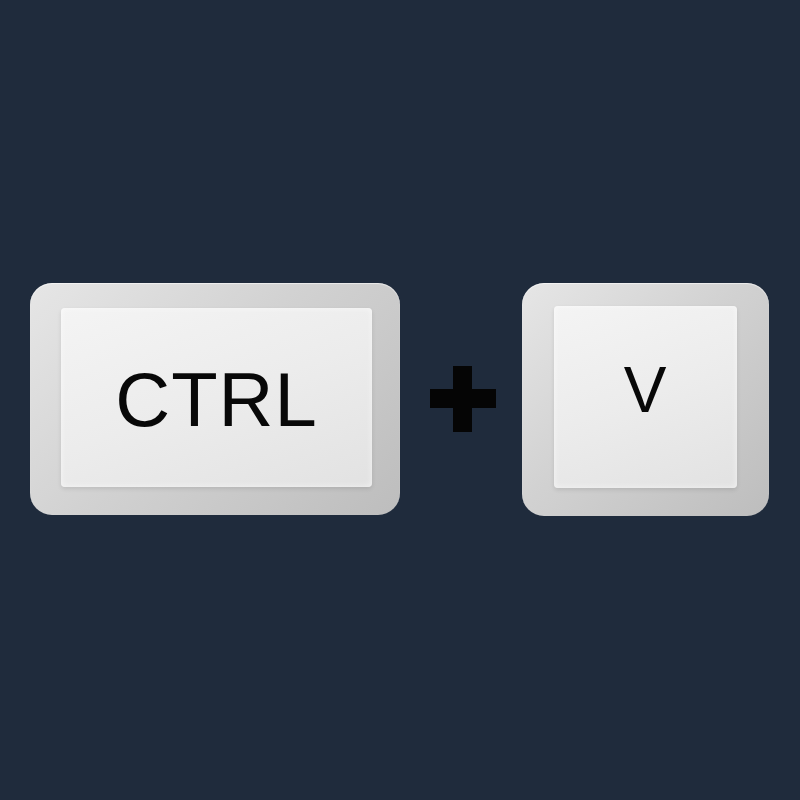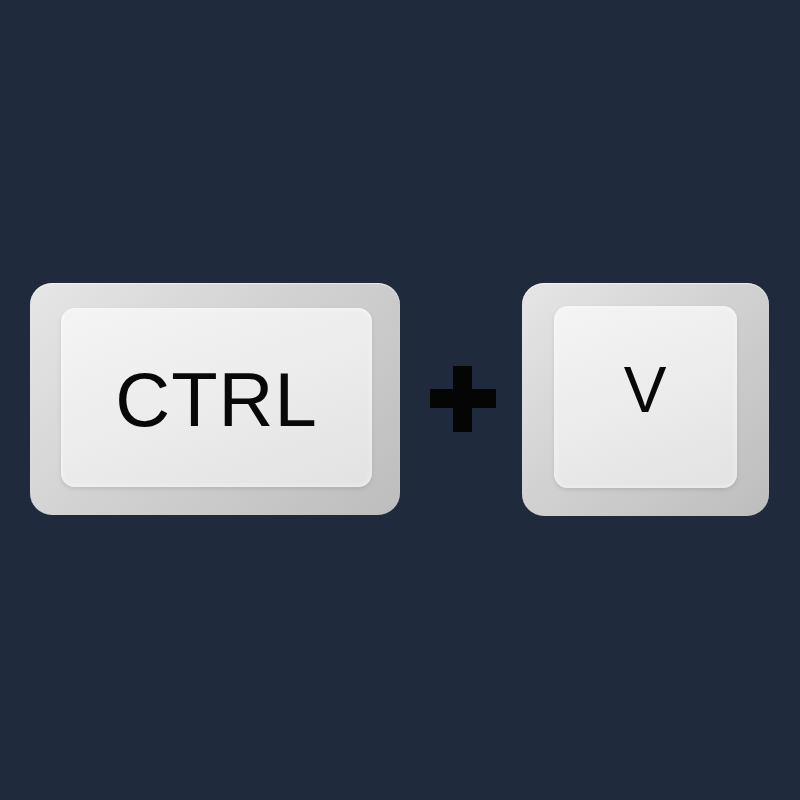--- a/index.html
+++ b/index.html
@@ -11,21 +11,21 @@
     font-family: "Liberation Sans", sans-serif;
   }
   .key {
     position: absolute;
     border-radius: 22px;
     background: linear-gradient(135deg, #e6e6e6 0%, #d2d2d2 45%, #bdbdbd 100%);
     box-shadow: inset 0 1px 1px rgba(255,255,255,0.6);
   }
   .key-top {
     position: absolute;
-    border-radius: 14px;
+    border-radius: 4px;
     background: linear-gradient(160deg, #f4f4f4 0%, #ececec 50%, #e2e2e2 100%);
     box-shadow: 0 2px 4px rgba(0,0,0,0.10), inset 0 0 6px rgba(255,255,255,0.6);
     display: flex; align-items: center; justify-content: center;
   }
   .key-label {
     color: #080808;
     font-family: "Liberation Sans", sans-serif;
     font-weight: 400;
     letter-spacing: 1px;
     line-height: 1;

